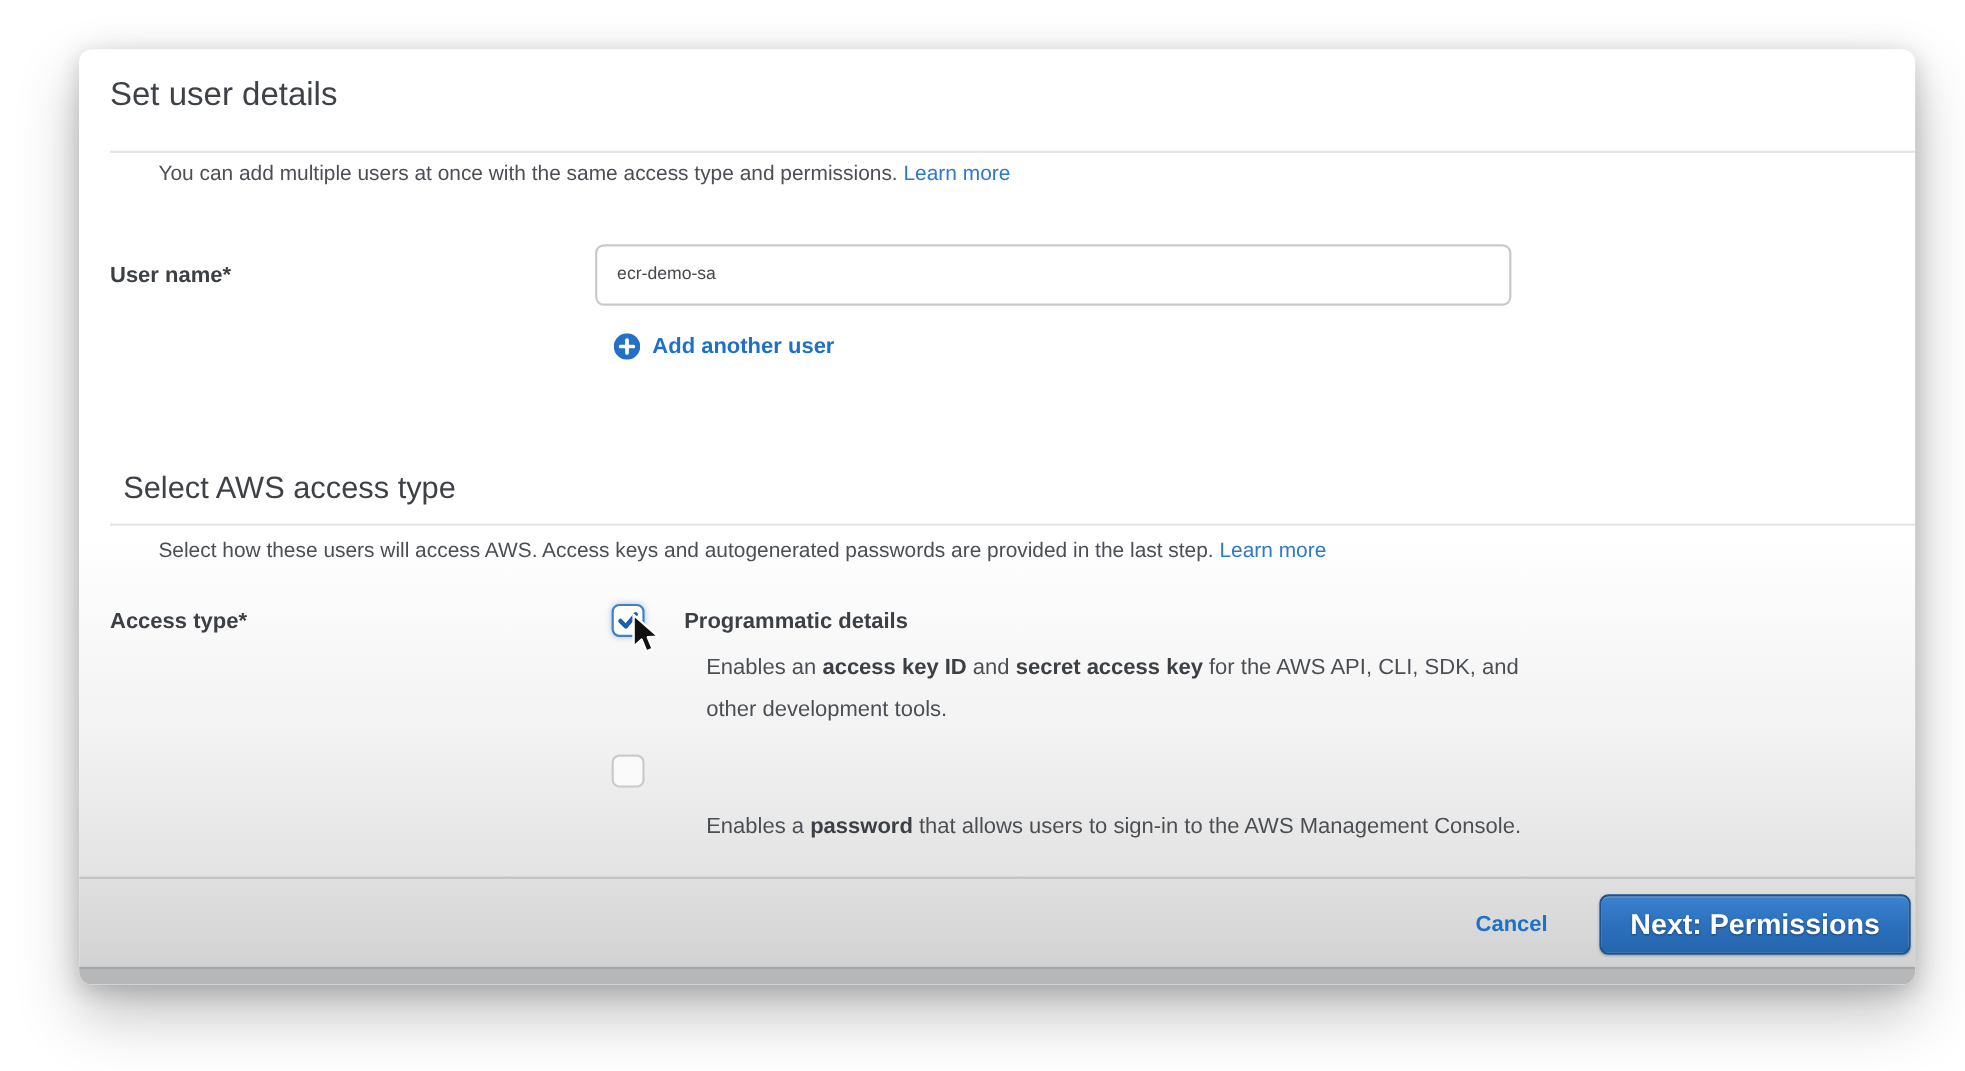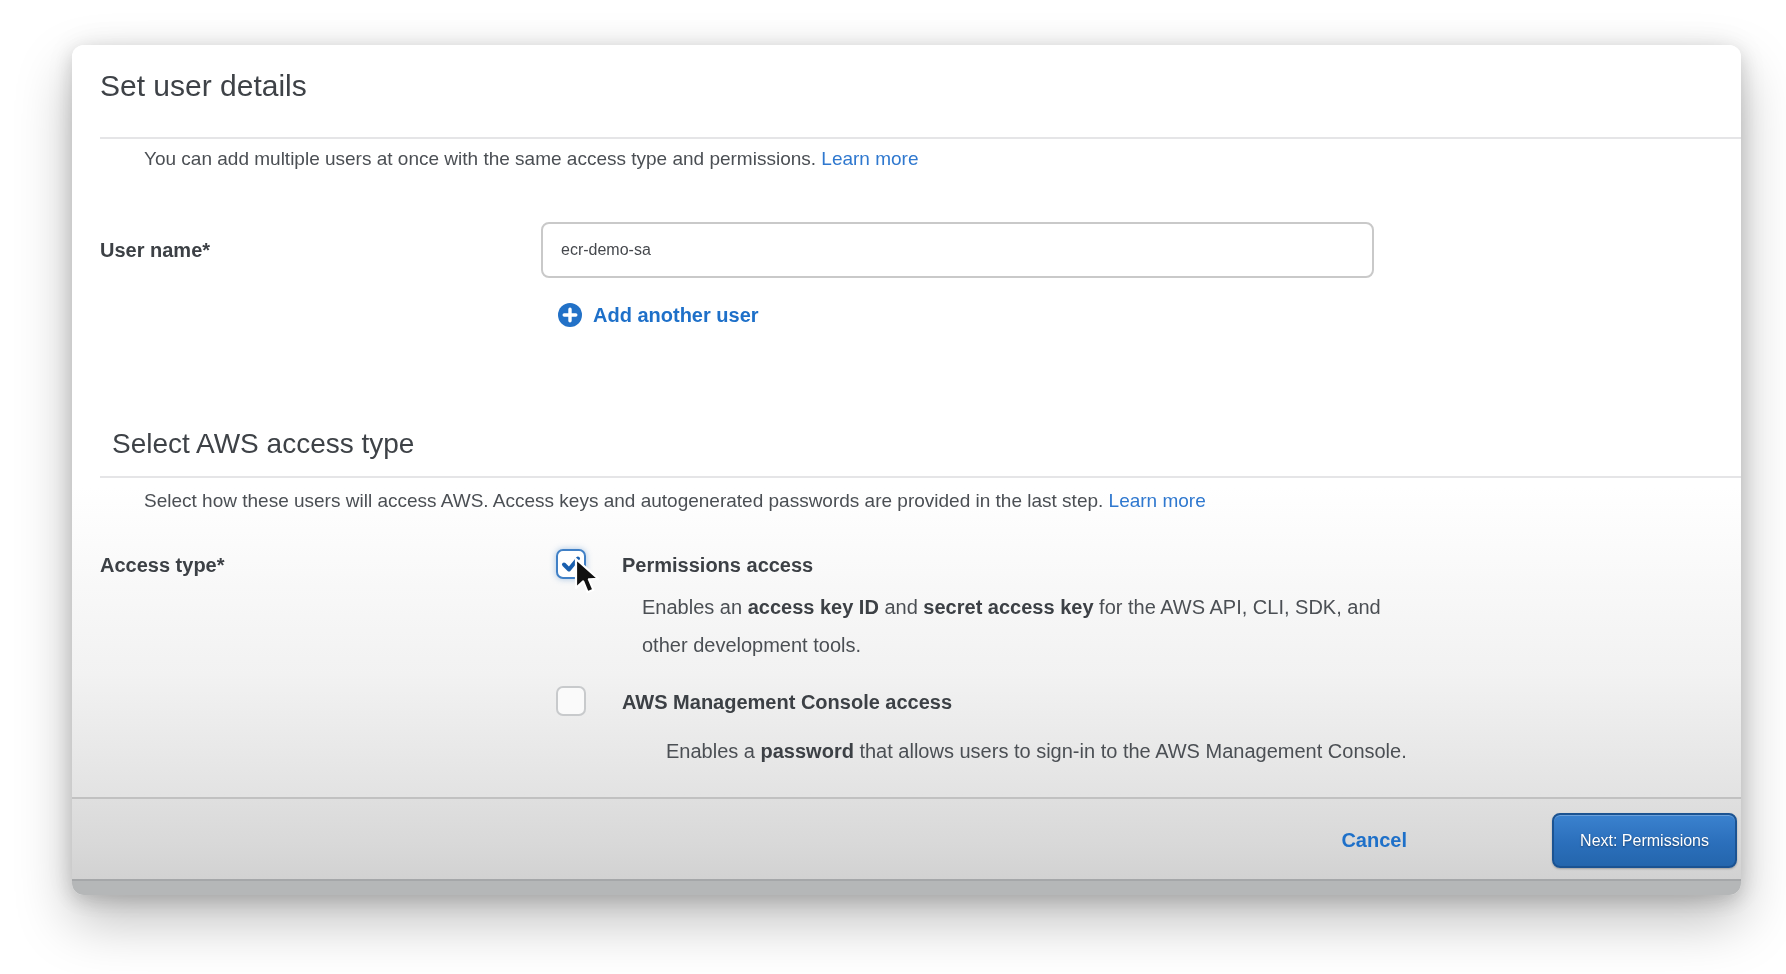--- a/index.html
+++ b/index.html
@@ -53,21 +53,21 @@
   }
   .opt-title{
     position:absolute;left:550px;font-size:20px;font-weight:bold;color:#3c4045;line-height:30px;cursor:pointer;
   }
   .opt1-title{top:505px;}
   .opt2-title{top:642px;}
   .opt-desc{
     position:absolute;left:570px;font-size:20px;color:#4b4f54;line-height:38px;white-space:nowrap;
   }
   .opt1-desc{top:543px;}
-  .opt2-desc{top:688px;line-height:36px;margin-left:24px;}
+  .opt2-desc{top:688px;line-height:36px;}
   .opt-desc b{color:#3c4045;}
   .cursor-icon{position:absolute;left:501px;top:513px;pointer-events:none;}
   .footer{
     position:absolute;left:0;right:0;top:752px;height:82px;box-sizing:border-box;
     border-top:2px solid #c1c1c1;
     background:linear-gradient(180deg,#dfdfdf 0%,#d8d8d8 60%,#d2d2d2 100%);
   }
   .bottom-strip{
     position:absolute;left:0;right:0;top:834px;height:16px;
     background:#b5b7b8;border-top:2px solid #a5a7a9;box-sizing:border-box;
@@ -75,21 +75,21 @@
   .cancel-link{
     position:absolute;right:334px;top:14px;height:54px;line-height:54px;
     font-size:20px;font-weight:bold;color:#1e70c9;text-decoration:none;cursor:pointer;
   }
   .next-btn{
     position:absolute;right:4px;top:14px;height:55px;box-sizing:border-box;
     padding:0 26px;border-radius:8px;border:2px solid #1b5392;
     background:linear-gradient(180deg,#3b82cf 0%,#2b6fbb 55%,#2466ad 100%);
     box-shadow:inset 0 1px 0 rgba(255,255,255,.25),0 1px 2px rgba(0,0,0,.25);
     font-family:"Liberation Sans","DejaVu Sans",sans-serif;
-    font-size:16px;font-weight:normal;color:#ffffff;
+    font-size:26px;font-weight:bold;color:#ffffff;
     text-shadow:0 1px 2px rgba(0,0,0,.4);cursor:pointer;
   }
 </style>
 </head>
 <body>
 
 <div class="frame">
 
   <div class="h1">Set user details</div>
   <div class="divider div1"></div>
@@ -114,31 +114,30 @@
 
   <div class="form-label lbl-access">Access type*</div>
 
   <div class="checkbox cb-checked">
     <span style="display:inline-flex;">
       <svg width="22" height="22" viewBox="0 0 22 22">
         <path d="M4 11.5 L9 16.5 L18 5.5" fill="none" stroke="#1a5fae" stroke-width="4" stroke-linecap="round" stroke-linejoin="round"></path>
       </svg>
     </span>
   </div>
-  <div class="opt-title opt1-title">Permissions access</div>
+  <div class="opt-title opt1-title">Programmatic details</div>
   <div class="opt-desc opt1-desc"><span>Enables an </span><b>access key ID</b><span> and </span><b>secret access key</b><span> for the AWS API, CLI, SDK, and</span><br><span>other development tools.</span></div>
 
   <span class="cursor-icon">
     <svg width="34" height="42" viewBox="0 0 34 42">
       <path d="M3 1 L3 30 L10.2 23.4 L14.6 34.2 L20.4 31.8 L15.9 21.3 L25.5 20.8 Z" fill="#111111" stroke="#ffffff" stroke-width="2.2" stroke-linejoin="round"></path>
     </svg>
   </span>
 
   <div class="checkbox cb-unchecked"></div>
-  <div class="opt-title opt2-title">AWS Management Console access</div>
   <div class="opt-desc opt2-desc"><span>Enables a </span><b>password</b><span> that allows users to sign-in to the AWS Management Console.</span></div>
 
   <div class="footer">
     <a class="cancel-link">Cancel</a>
     <button class="next-btn">Next: Permissions</button>
   </div>
   <div class="bottom-strip"></div>
 
 </div>
 

